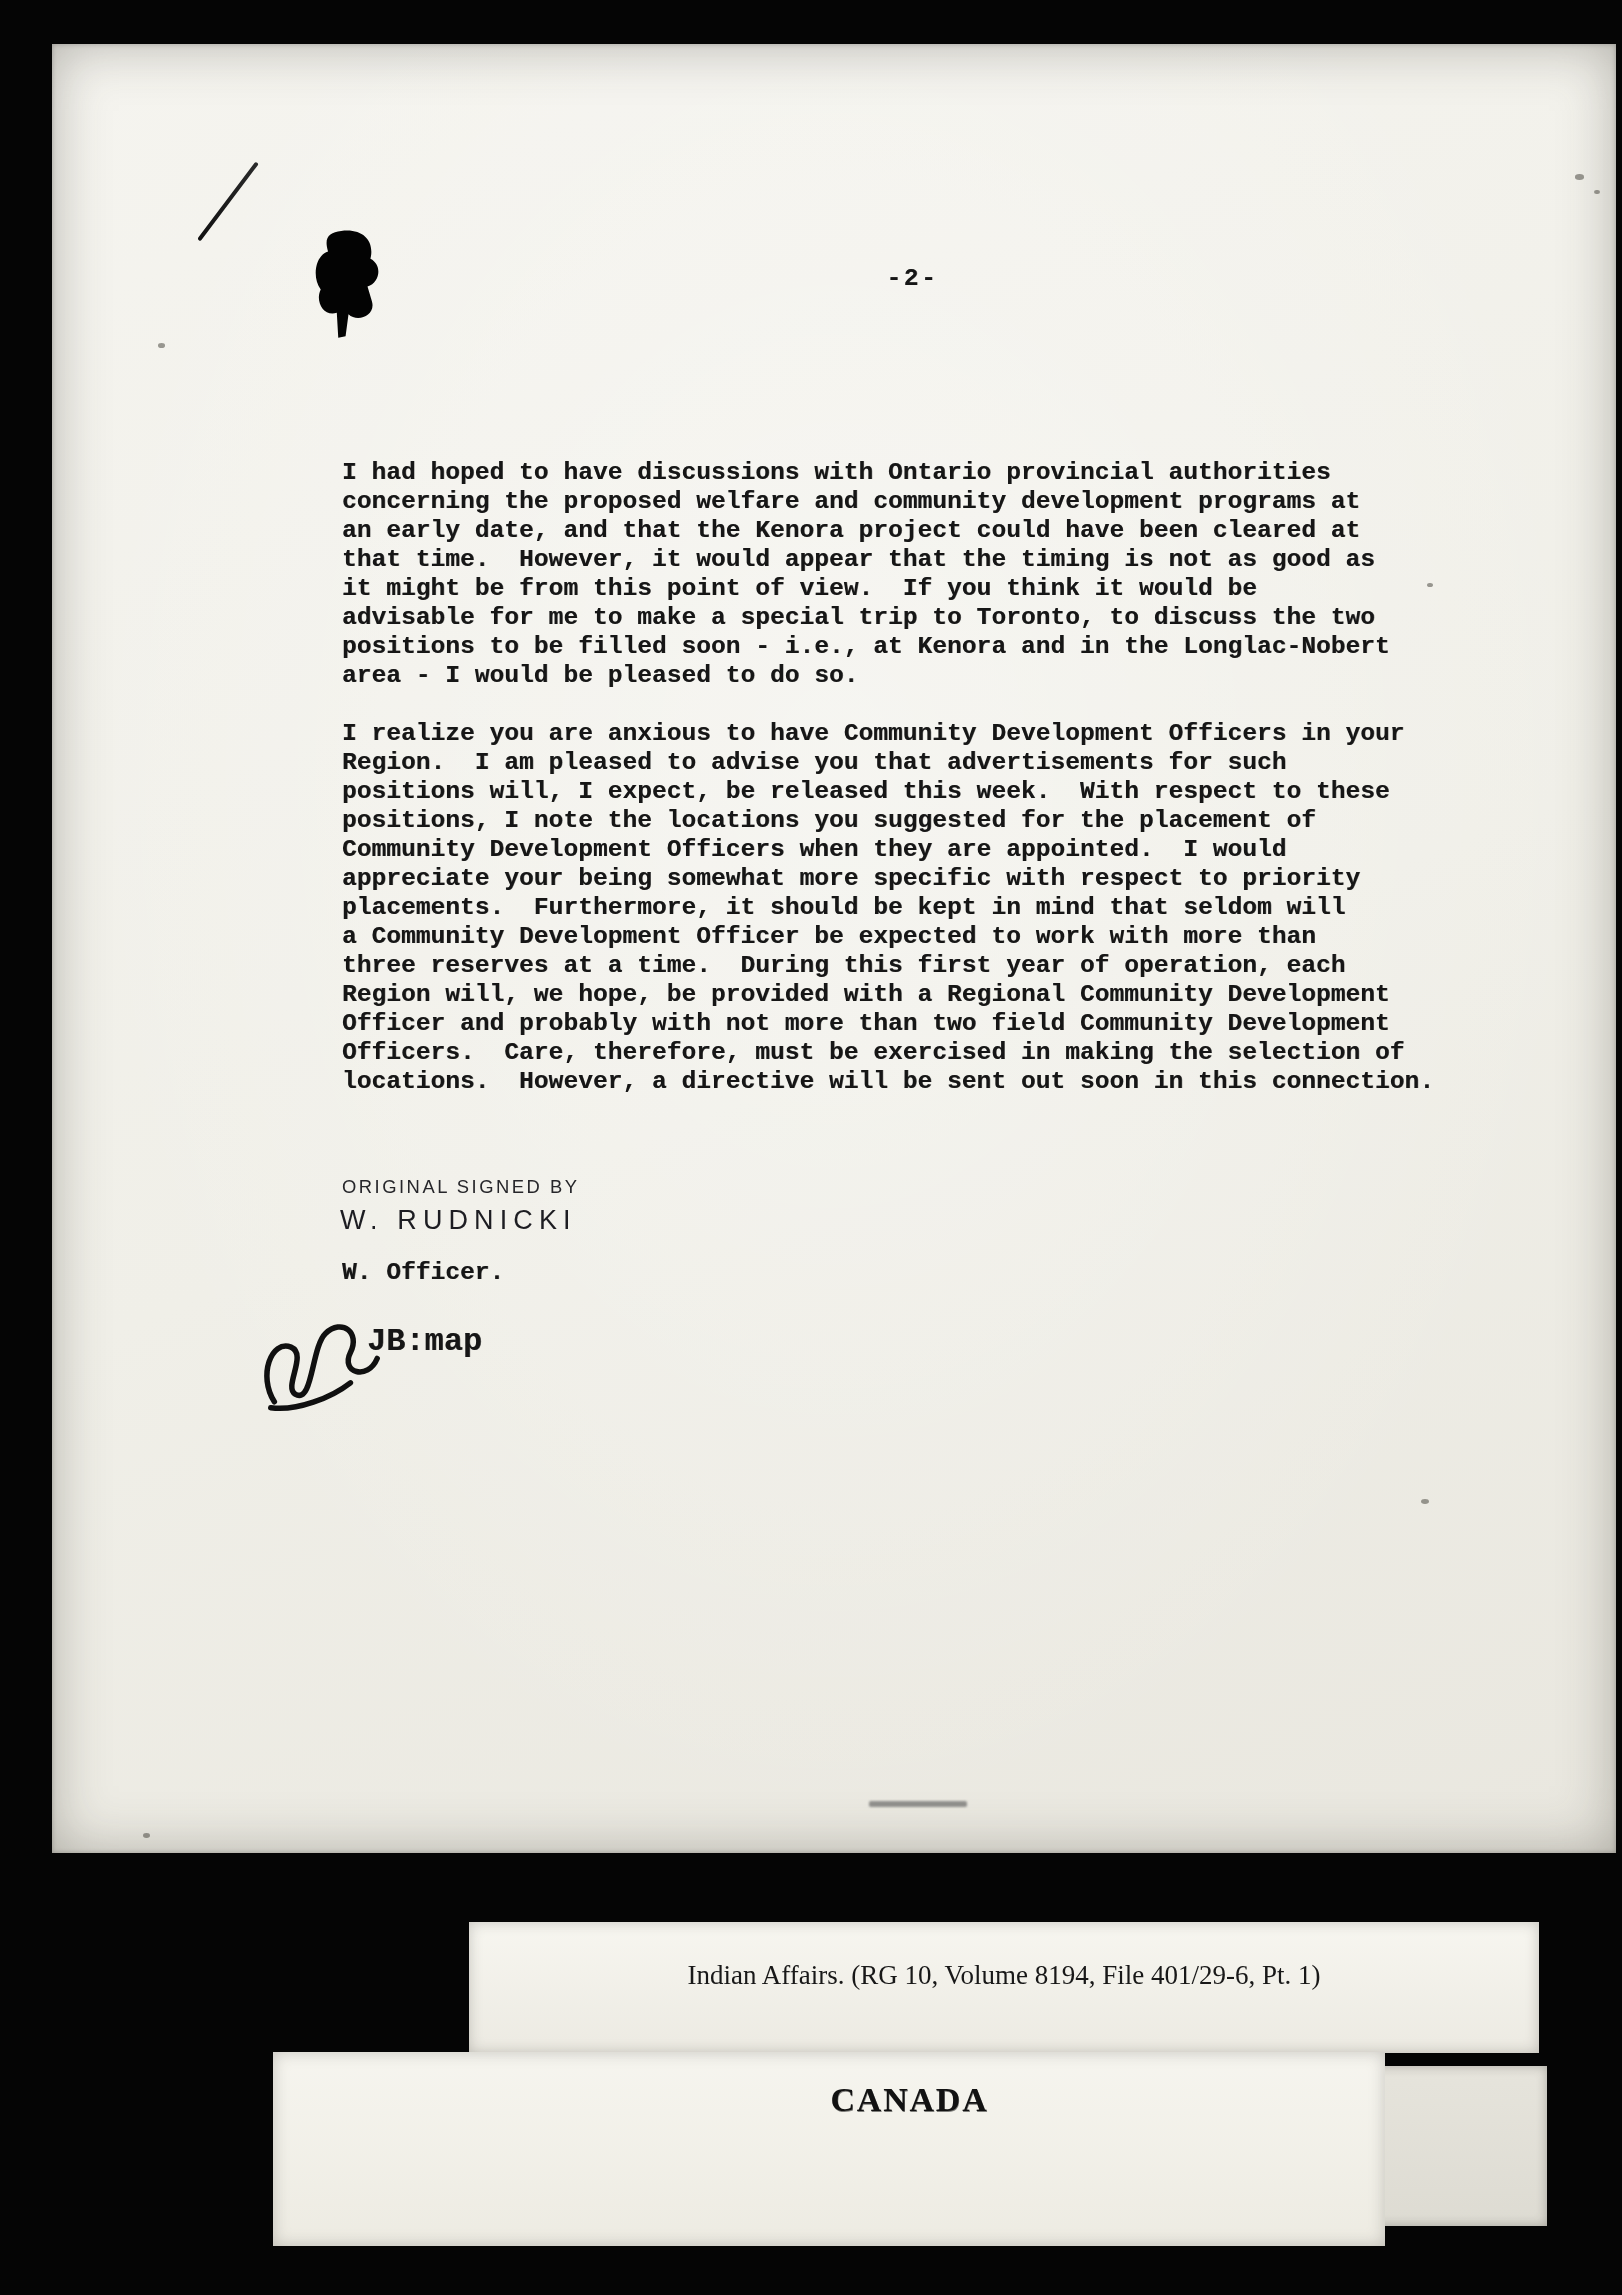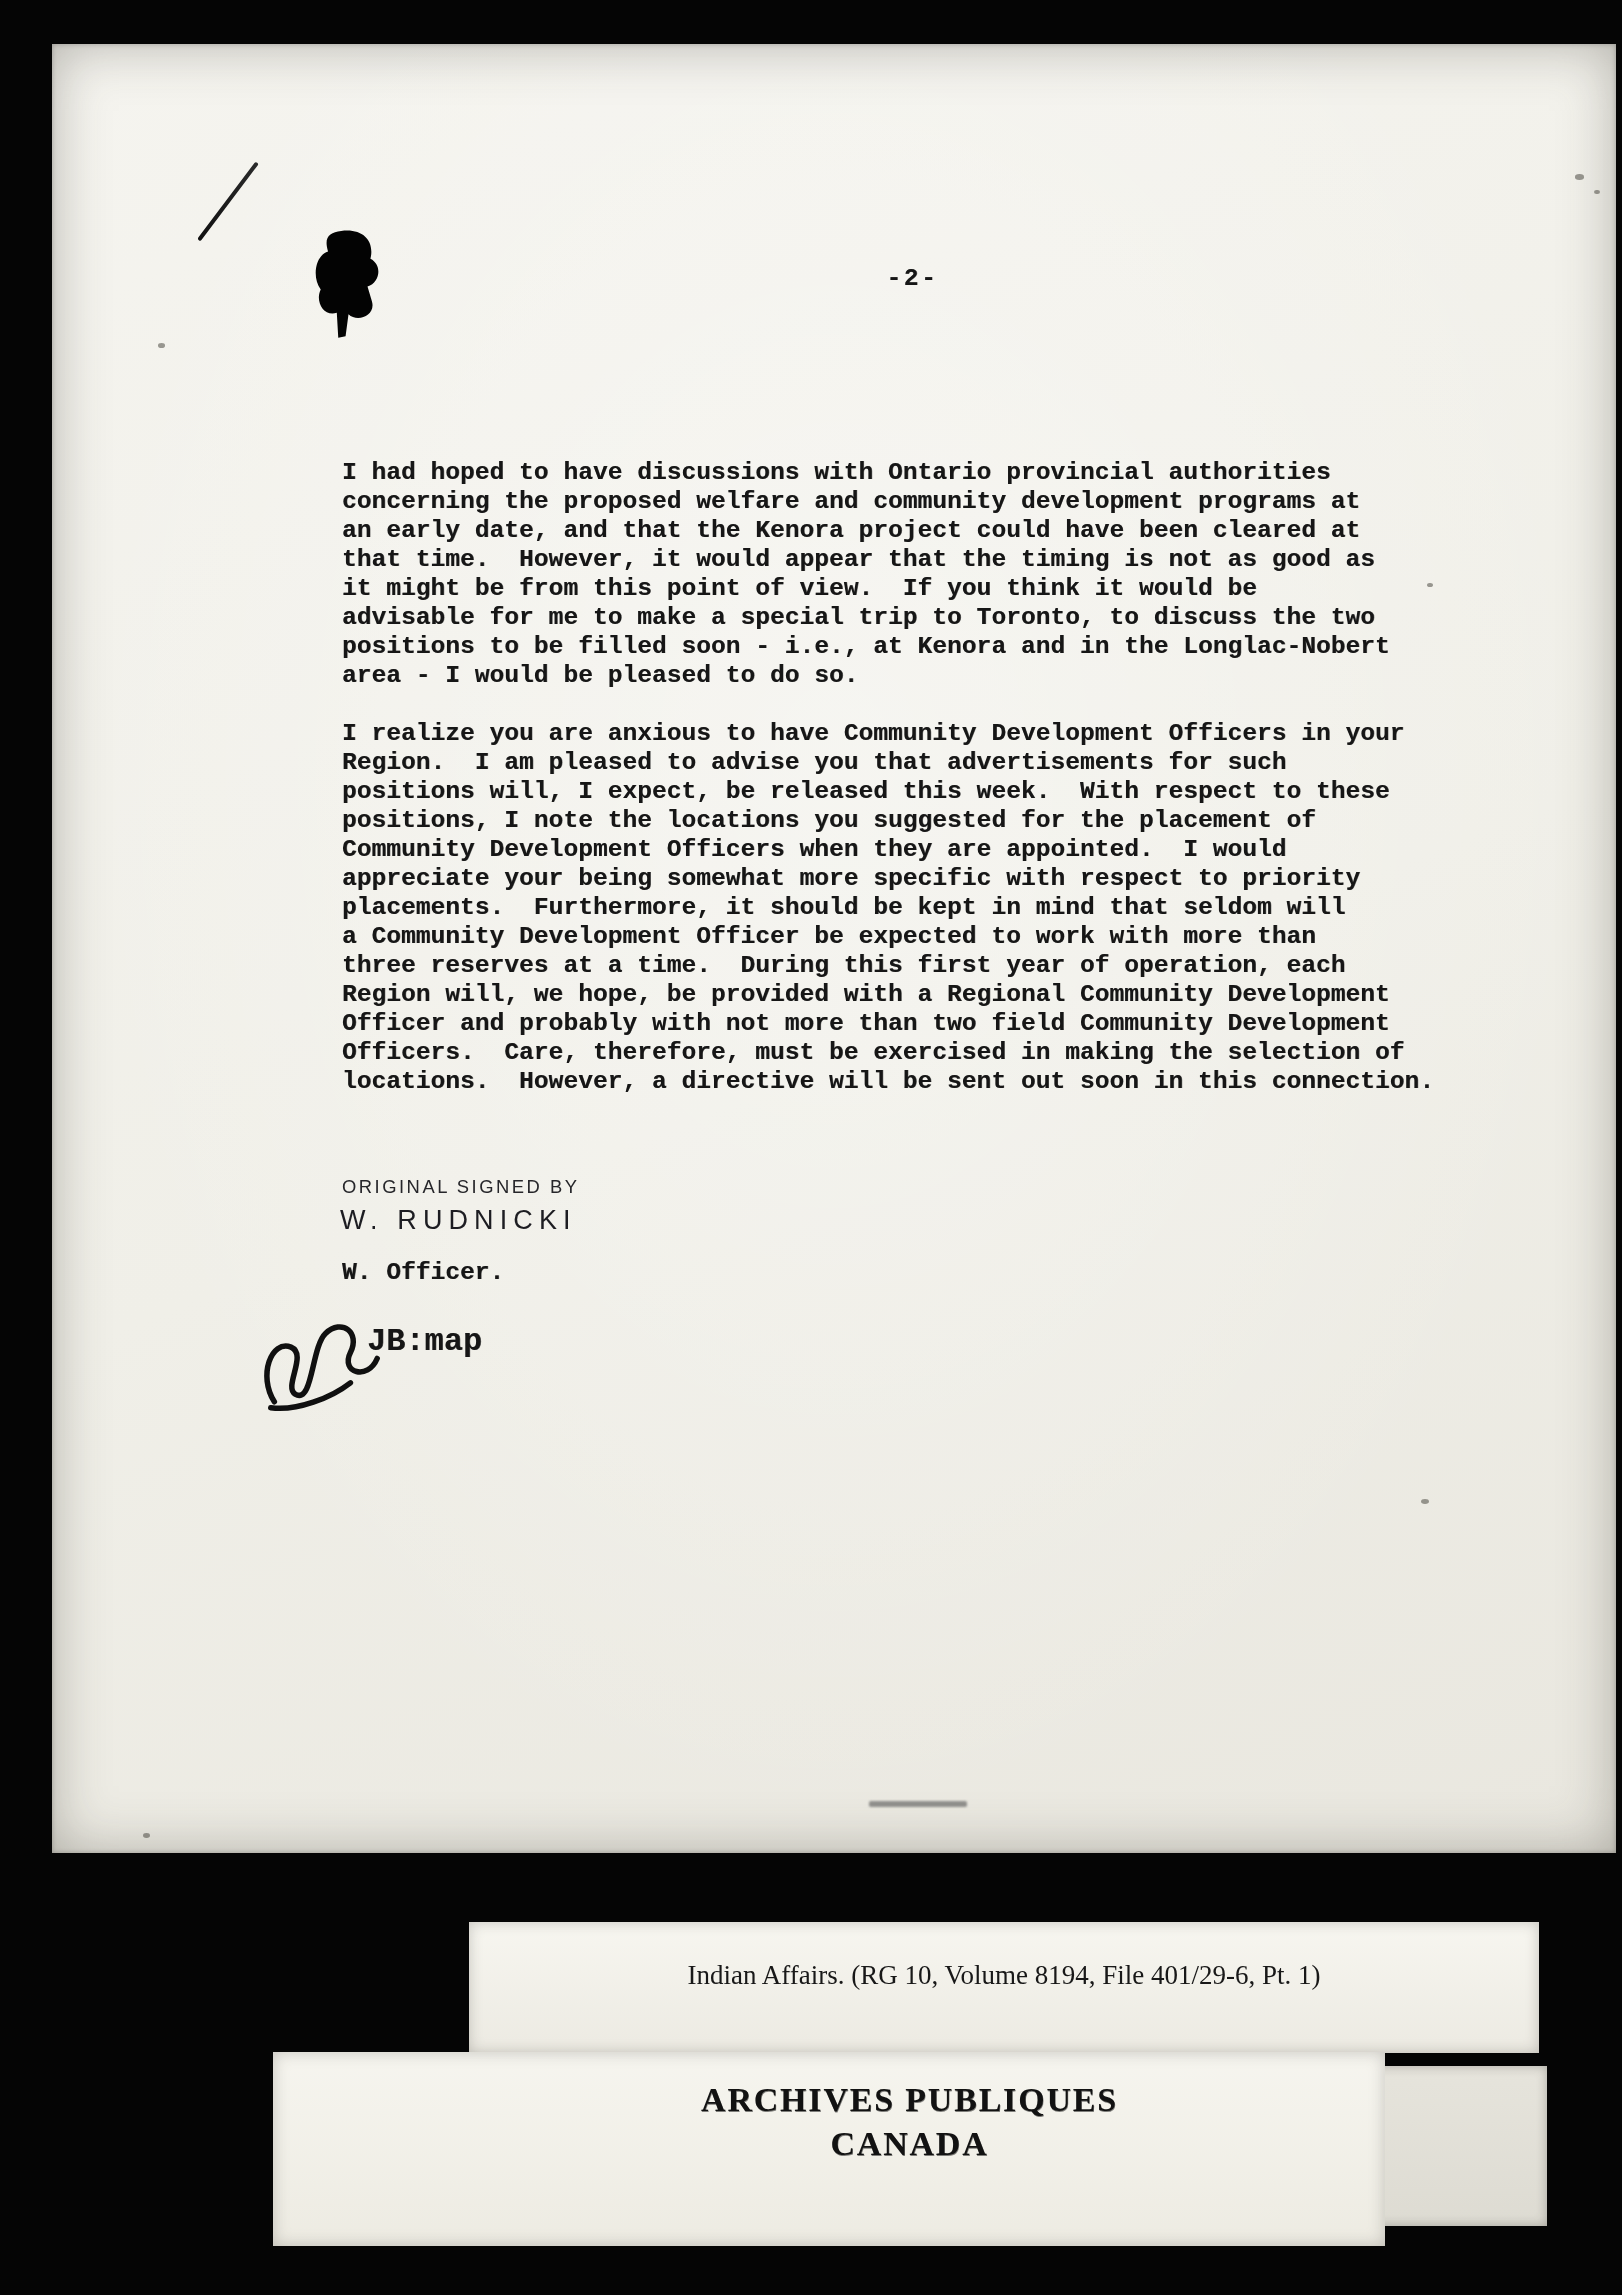--- a/index.html
+++ b/index.html
@@ -168,18 +168,17 @@
 
   <div class="back-strip"></div>
 
   <div class="caption-strip">
     <div class="caption-text">Indian Affairs. (RG 10, Volume 8194, File 401/29-6, Pt. 1)</div>
   </div>
 
   <div class="stamp-paper"></div>
 
   <div class="archive-stamp">
-    <div>ARCHIVES PUBLIQUES</div>
     <div>CANADA</div>
   </div>
 
 </div>
 
 
 </body></html>

